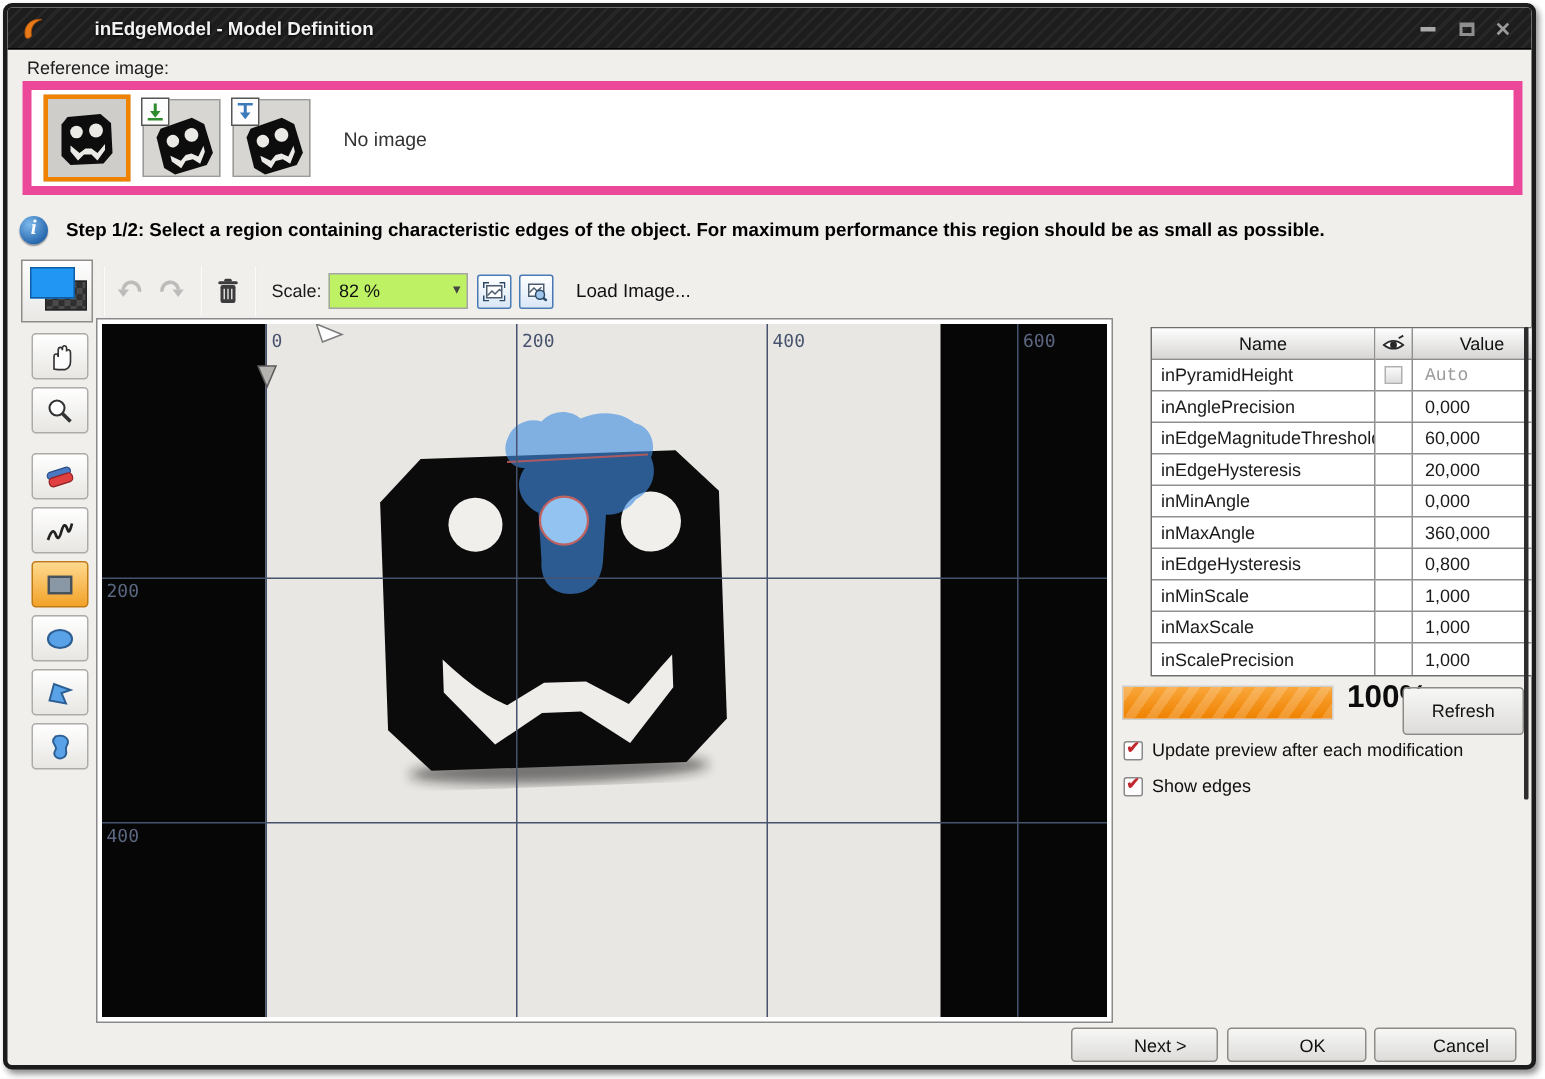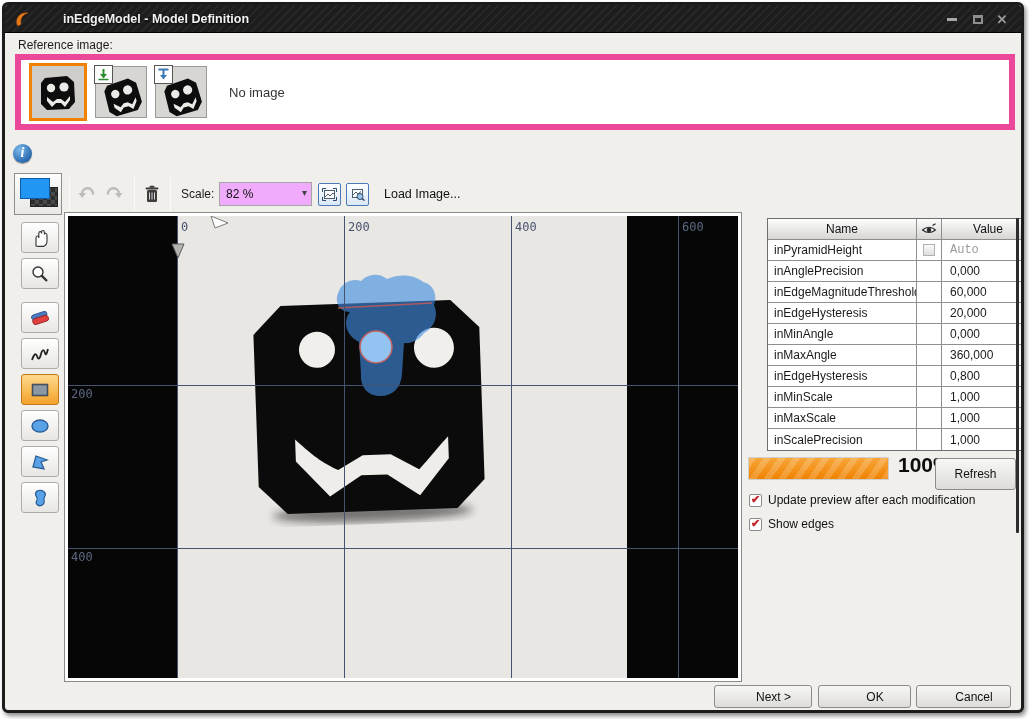--- a/index.html
+++ b/index.html
@@ -43,21 +43,21 @@
   .chk-rect{position:absolute;left:15px;top:13px;width:28px;height:20px;
     background-color:#4a4a4a;
     background-image:linear-gradient(45deg,#2d2d2d 25%,transparent 25%,transparent 75%,#2d2d2d 75%),
                      linear-gradient(45deg,#2d2d2d 25%,transparent 25%,transparent 75%,#2d2d2d 75%);
     background-size:8px 8px;background-position:0 0,4px 4px;border:1px solid #222;}
   .blue-rect{position:absolute;left:5px;top:4px;width:30px;height:21px;background:#2196f3;border:1px solid #0d5ca8;}
   .tb-sep{position:absolute;top:172px;width:1px;height:34px;background:#d2cfca;border-right:1px solid #fbfbfa;}
   .tb-btn{position:absolute;top:176px;width:26px;height:26px;display:flex;align-items:center;justify-content:center;
     border-radius:3px;cursor:default;}
   .tb-label{position:absolute;top:182px;font-size:12px;color:#1a1a1a;}
-  .combo{position:absolute;left:214px;top:177px;width:93px;height:24px;background:#f0abfc;border:1px solid #a5a5a5;
+  .combo{position:absolute;left:214px;top:177px;width:93px;height:24px;background:#bef264;border:1px solid #a5a5a5;
     font-size:12px;color:#111;display:flex;align-items:center;padding-left:6px;}
   .combo .caret{position:absolute;right:4px;top:4px;font-size:10px;color:#444;}
   .zoom-btn{position:absolute;top:178px;width:23px;height:23px;border:1px solid #4a7ab5;border-radius:2px;
     background:linear-gradient(#ffffff,#d9e7f7);display:flex;align-items:center;justify-content:center;}
   .load-image{position:absolute;left:373px;top:178px;height:22px;font-size:12.5px;color:#111;
     display:flex;align-items:center;padding:0 6px;border-radius:3px;cursor:default;}
   
   .tool-btn{position:absolute;left:16px;width:38px;height:31px;border:1px solid #aeaca8;border-radius:3px;
     background:linear-gradient(#ffffff,#e7e6e2);display:flex;align-items:center;justify-content:center;cursor:default;}
   .tool-btn.selected{background:linear-gradient(#ffd98e,#f2a229);border-color:#c07a17;}
@@ -170,20 +170,21 @@
           <path d="M6.5,2 L6.5,7.5" stroke="#3a7ab8" stroke-width="2"></path>
           <polygon points="3,7 10,7 6.5,11.5" fill="#3a7ab8"></polygon>
         </svg>
       </div>
     </div>
     <span class="no-image">No image</span>
   </div>
 
   <div class="step-bar">
     <div class="info-icon">i</div>
+    <span class="step-text">Step 1/2: Select a region containing characteristic edges of the object. For maximum performance this region should be as small as possible.</span>
   </div>
 
   <div class="tb-preview">
     <div class="chk-rect"></div>
     <div class="blue-rect"></div>
   </div>
   <div class="tb-sep" style="left:64px"></div>
   <div class="tb-btn" style="left:69px">
     <svg width="20" height="18" viewBox="0 0 20 18">
       <path d="M5,8 A5.5,5.5 0 0 1 16,9.5" stroke="#bdbcba" stroke-width="2.4" fill="none"></path>

